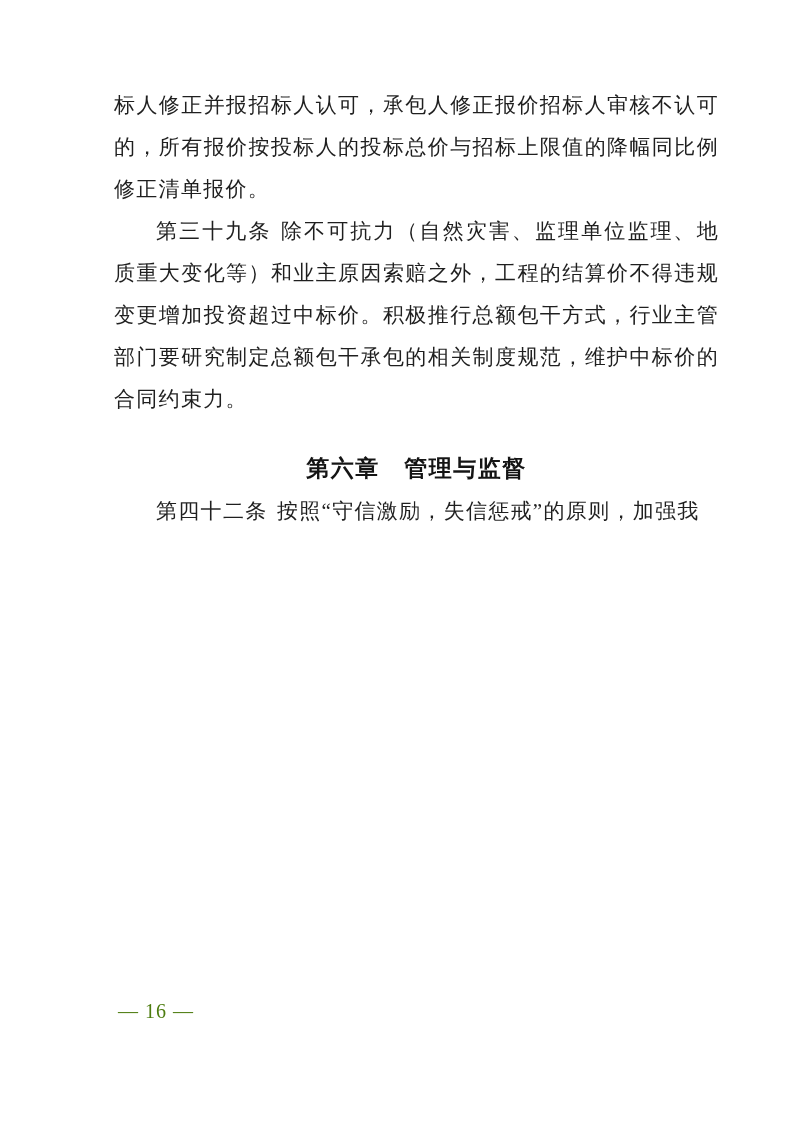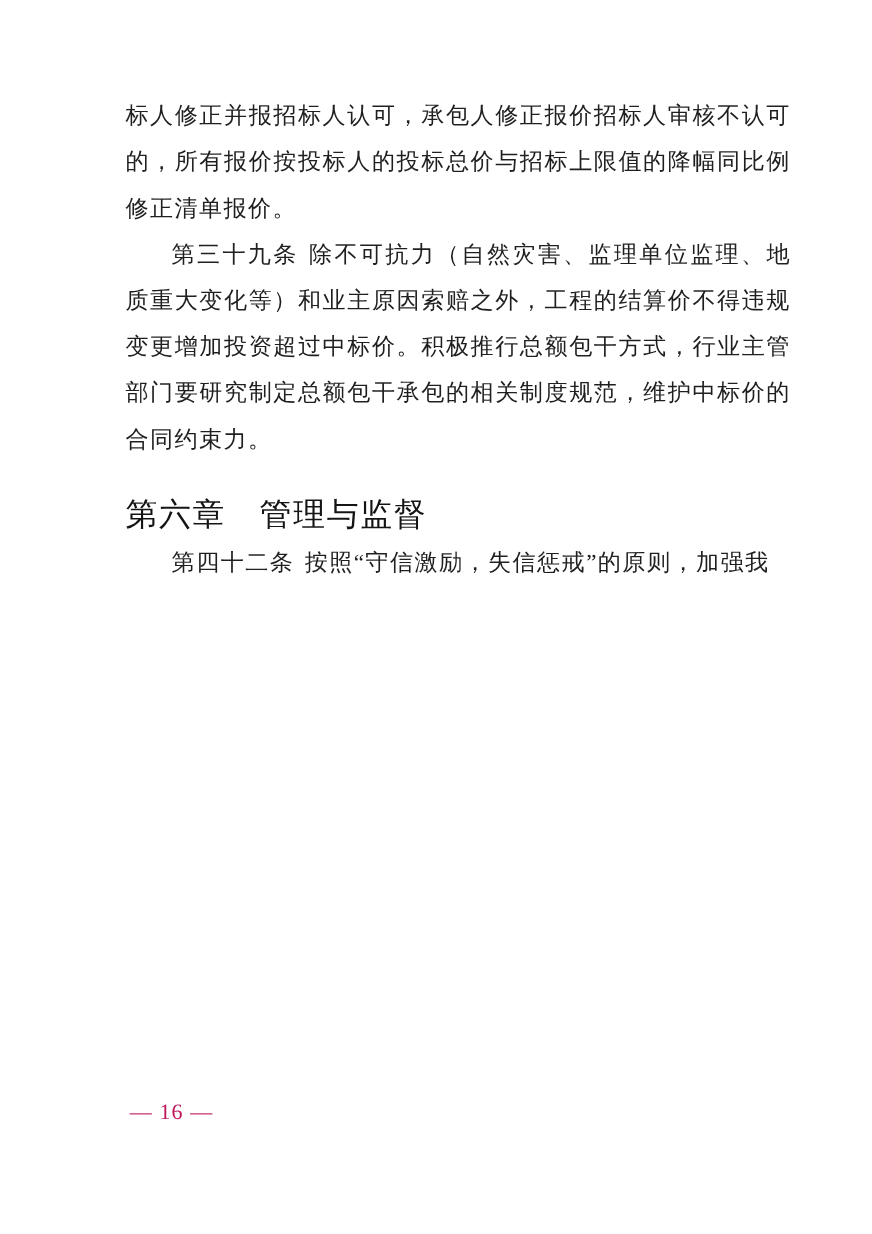--- a/index.html
+++ b/index.html
@@ -36,34 +36,34 @@
   .para.indent {
     text-indent: 2em;
   }
   .article-no {
     font-weight: normal;
     margin-right: 0.45em;
   }
   .chapter-heading {
     margin: 26px 0 0 0;
     font-family: "Liberation Sans", "DejaVu Sans", sans-serif;
-    font-weight: normal;
-    font-size: 29px;
+    font-weight: bold;
+    font-size: 23px;
     line-height: 44px;
-    text-align: left;
+    text-align: center;
     letter-spacing: 1.5px;
     color: #141414;
   }
   .footer {
     position: absolute;
     top: 1000px;
     left: 118px;
     font-size: 20px;
     letter-spacing: 1px;
-    color: #be185d;
+    color: #4d7c0f;
   }
 </style>
 </head>
 <body>
 
 <div class="page">
   <div class="content">
     <div id="paras-before">
         <p class="para"><span>标人修正并报招标人认可，承包人修正报价招标人审核不认可的，所有报价按投标人的投标总价与招标上限值的降幅同比例修正清单报价。</span></p>
         <p class="para indent"><span class="article-no">第三十九条</span><span>除不可抗力（自然灾害、监理单位监理、地质重大变化等）和业主原因索赔之外，工程的结算价不得违规变更增加投资超过中标价。积极推行总额包干方式，行业主管部门要研究制定总额包干承包的相关制度规范，维护中标价的合同约束力。</span></p>

